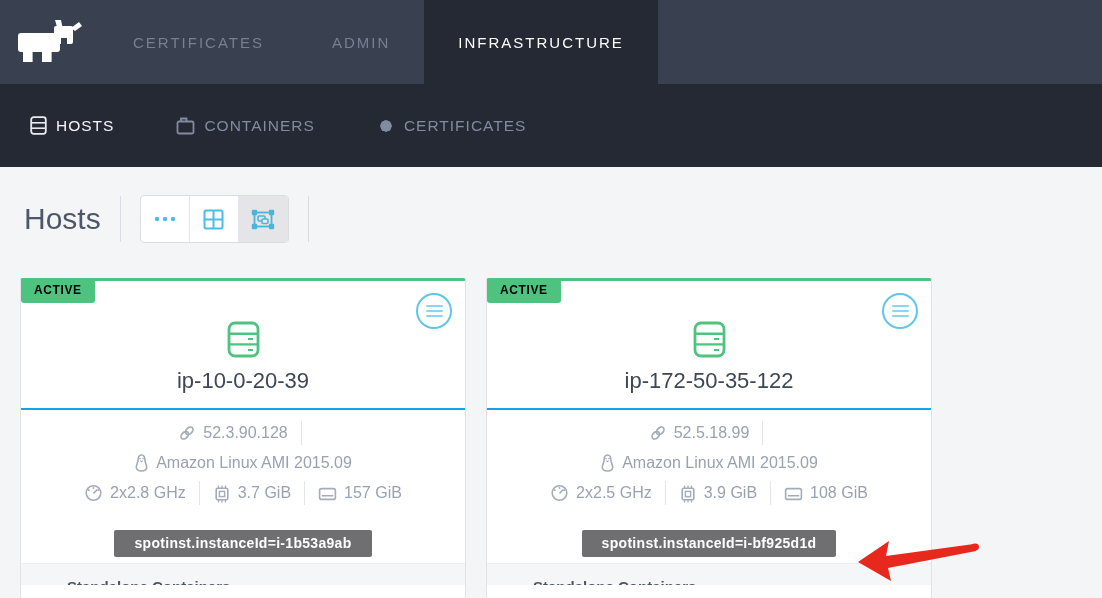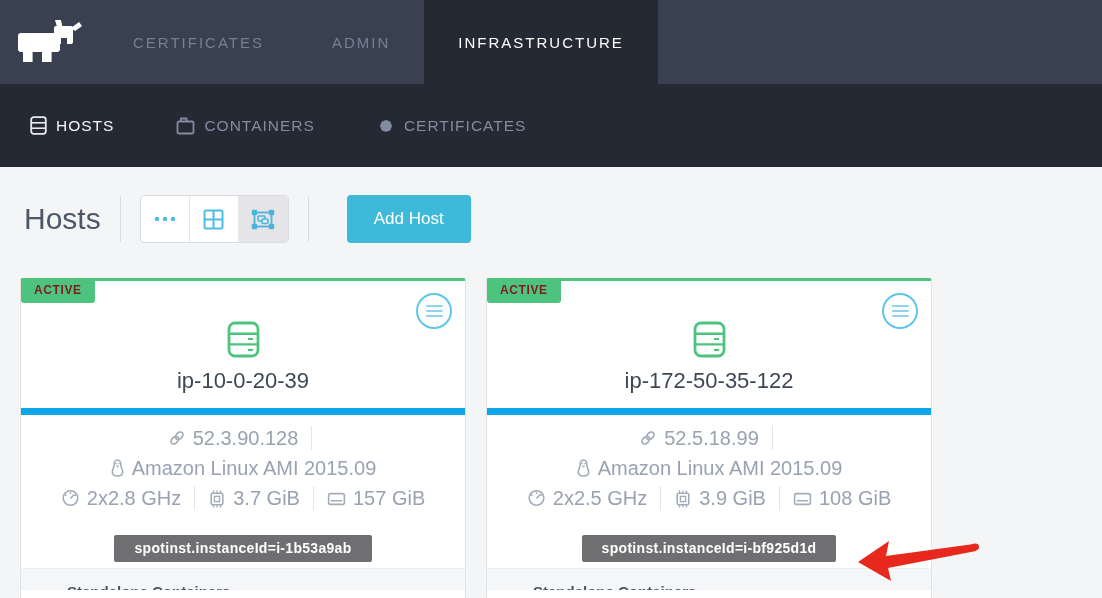--- a/index.html
+++ b/index.html
@@ -30,31 +30,31 @@
               background: transparent; border: none; border-right: 1px solid #e4e7eb; cursor: pointer; }
   .view-btn:last-child { border-right: none; border-radius: 0 3px 3px 0; }
   .view-btn.active { background: #e5e5e7; }
   .btn-add { height: 48px; padding: 0 27px; margin-left: 19px; background: #3db9da; border: none;
              border-radius: 4px; color: #ffffff; font-size: 17px; cursor: pointer; }
 
   
   .cards { display: flex; gap: 20px; }
   .card { position: relative; width: 446px; height: 334px; background: #ffffff;
           border: 1px solid #e0e4e9; border-top: 3px solid #4ec37f; border-radius: 3px; overflow: hidden; }
-  .status { position: absolute; top: -3px; left: 0; background: #4ec37f; color: #7f1d1d; font-size: 12px;
+  .status { position: absolute; top: -3px; left: 0; background: #4ec37f; color: #000000; font-size: 12px;
             font-weight: 700; letter-spacing: .6px; padding: 5px 13px 6px; border-radius: 2px 2px 3px 3px; }
   .menu-btn { position: absolute; top: 12px; right: 13px; width: 36px; height: 36px; border-radius: 50%;
               border: 2px solid #5fc6e9; background: transparent; display: flex; flex-direction: column;
               align-items: center; justify-content: center; gap: 3px; cursor: pointer; }
   .menu-btn i { display: block; width: 17px; height: 2px; background: #8ed4ee; border-radius: 1px; }
-  .card-head { padding-top: 40px; padding-bottom: 14px; text-align: center; border-bottom: 7px solid #0ea5e9; }
+  .card-head { padding-top: 40px; padding-bottom: 14px; text-align: center; border-bottom: 2px solid #0ea5e9; }
   .hostname { font-size: 22px; color: #3e4755; margin-top: 6px; cursor: pointer; }
   .card-body { padding-top: 8px; }
   .row { display: flex; align-items: center; justify-content: center; height: 30px;
-         color: #99a2b0; font-size: 20px; gap: 7px; }
+         color: #99a2b0; font-size: 16px; gap: 7px; }
   .vd2 { width: 1px; height: 24px; background: #e2e6ea; margin: 0 6px; }
   .labelrow { margin-top: 26px; text-align: center; }
   .lbl { background: #6f6f71; color: #ffffff; font-weight: 700; font-size: 14px;
          padding: 5px 20px 6px; border-radius: 2px; letter-spacing: .3px; }
   .card-footer { margin-top: 11px; height: 22px; background: #f5f6f8; border-top: 1px solid #eceef1;
                  overflow: hidden; padding-left: 46px; }
   .card-footer span { display: inline-block; margin-top: 14px; font-size: 15px; font-weight: 600; color: #4d5461; }
 
   
   .arrow { position: absolute; left: 845px; top: 532px; }
@@ -147,21 +147,20 @@
             <rect x="0.8" y="0.8" width="5.4" height="5.4" rx="1.2" fill="#4cb4da"></rect>
             <rect x="17.8" y="0.8" width="5.4" height="5.4" rx="1.2" fill="#4cb4da"></rect>
             <rect x="0.8" y="14.8" width="5.4" height="5.4" rx="1.2" fill="#4cb4da"></rect>
             <rect x="17.8" y="14.8" width="5.4" height="5.4" rx="1.2" fill="#4cb4da"></rect>
             <rect x="7" y="7" width="7" height="5" rx="1" fill="none" stroke="#4cb4da" stroke-width="1.6"></rect>
             <rect x="11" y="10" width="6" height="4.5" rx="1" fill="#dff0f7" stroke="#4cb4da" stroke-width="1.6"></rect>
           </svg>
         </button>
       </div>
       <div class="vdiv"></div>
-      <button class="btn-add">Add Host</button>
     </div>
 
     <div class="cards">
 
       <section class="card">
         <span class="status">ACTIVE</span>
         <button class="menu-btn" aria-label="host menu">
             <i></i>
             <i></i>
             <i></i>

